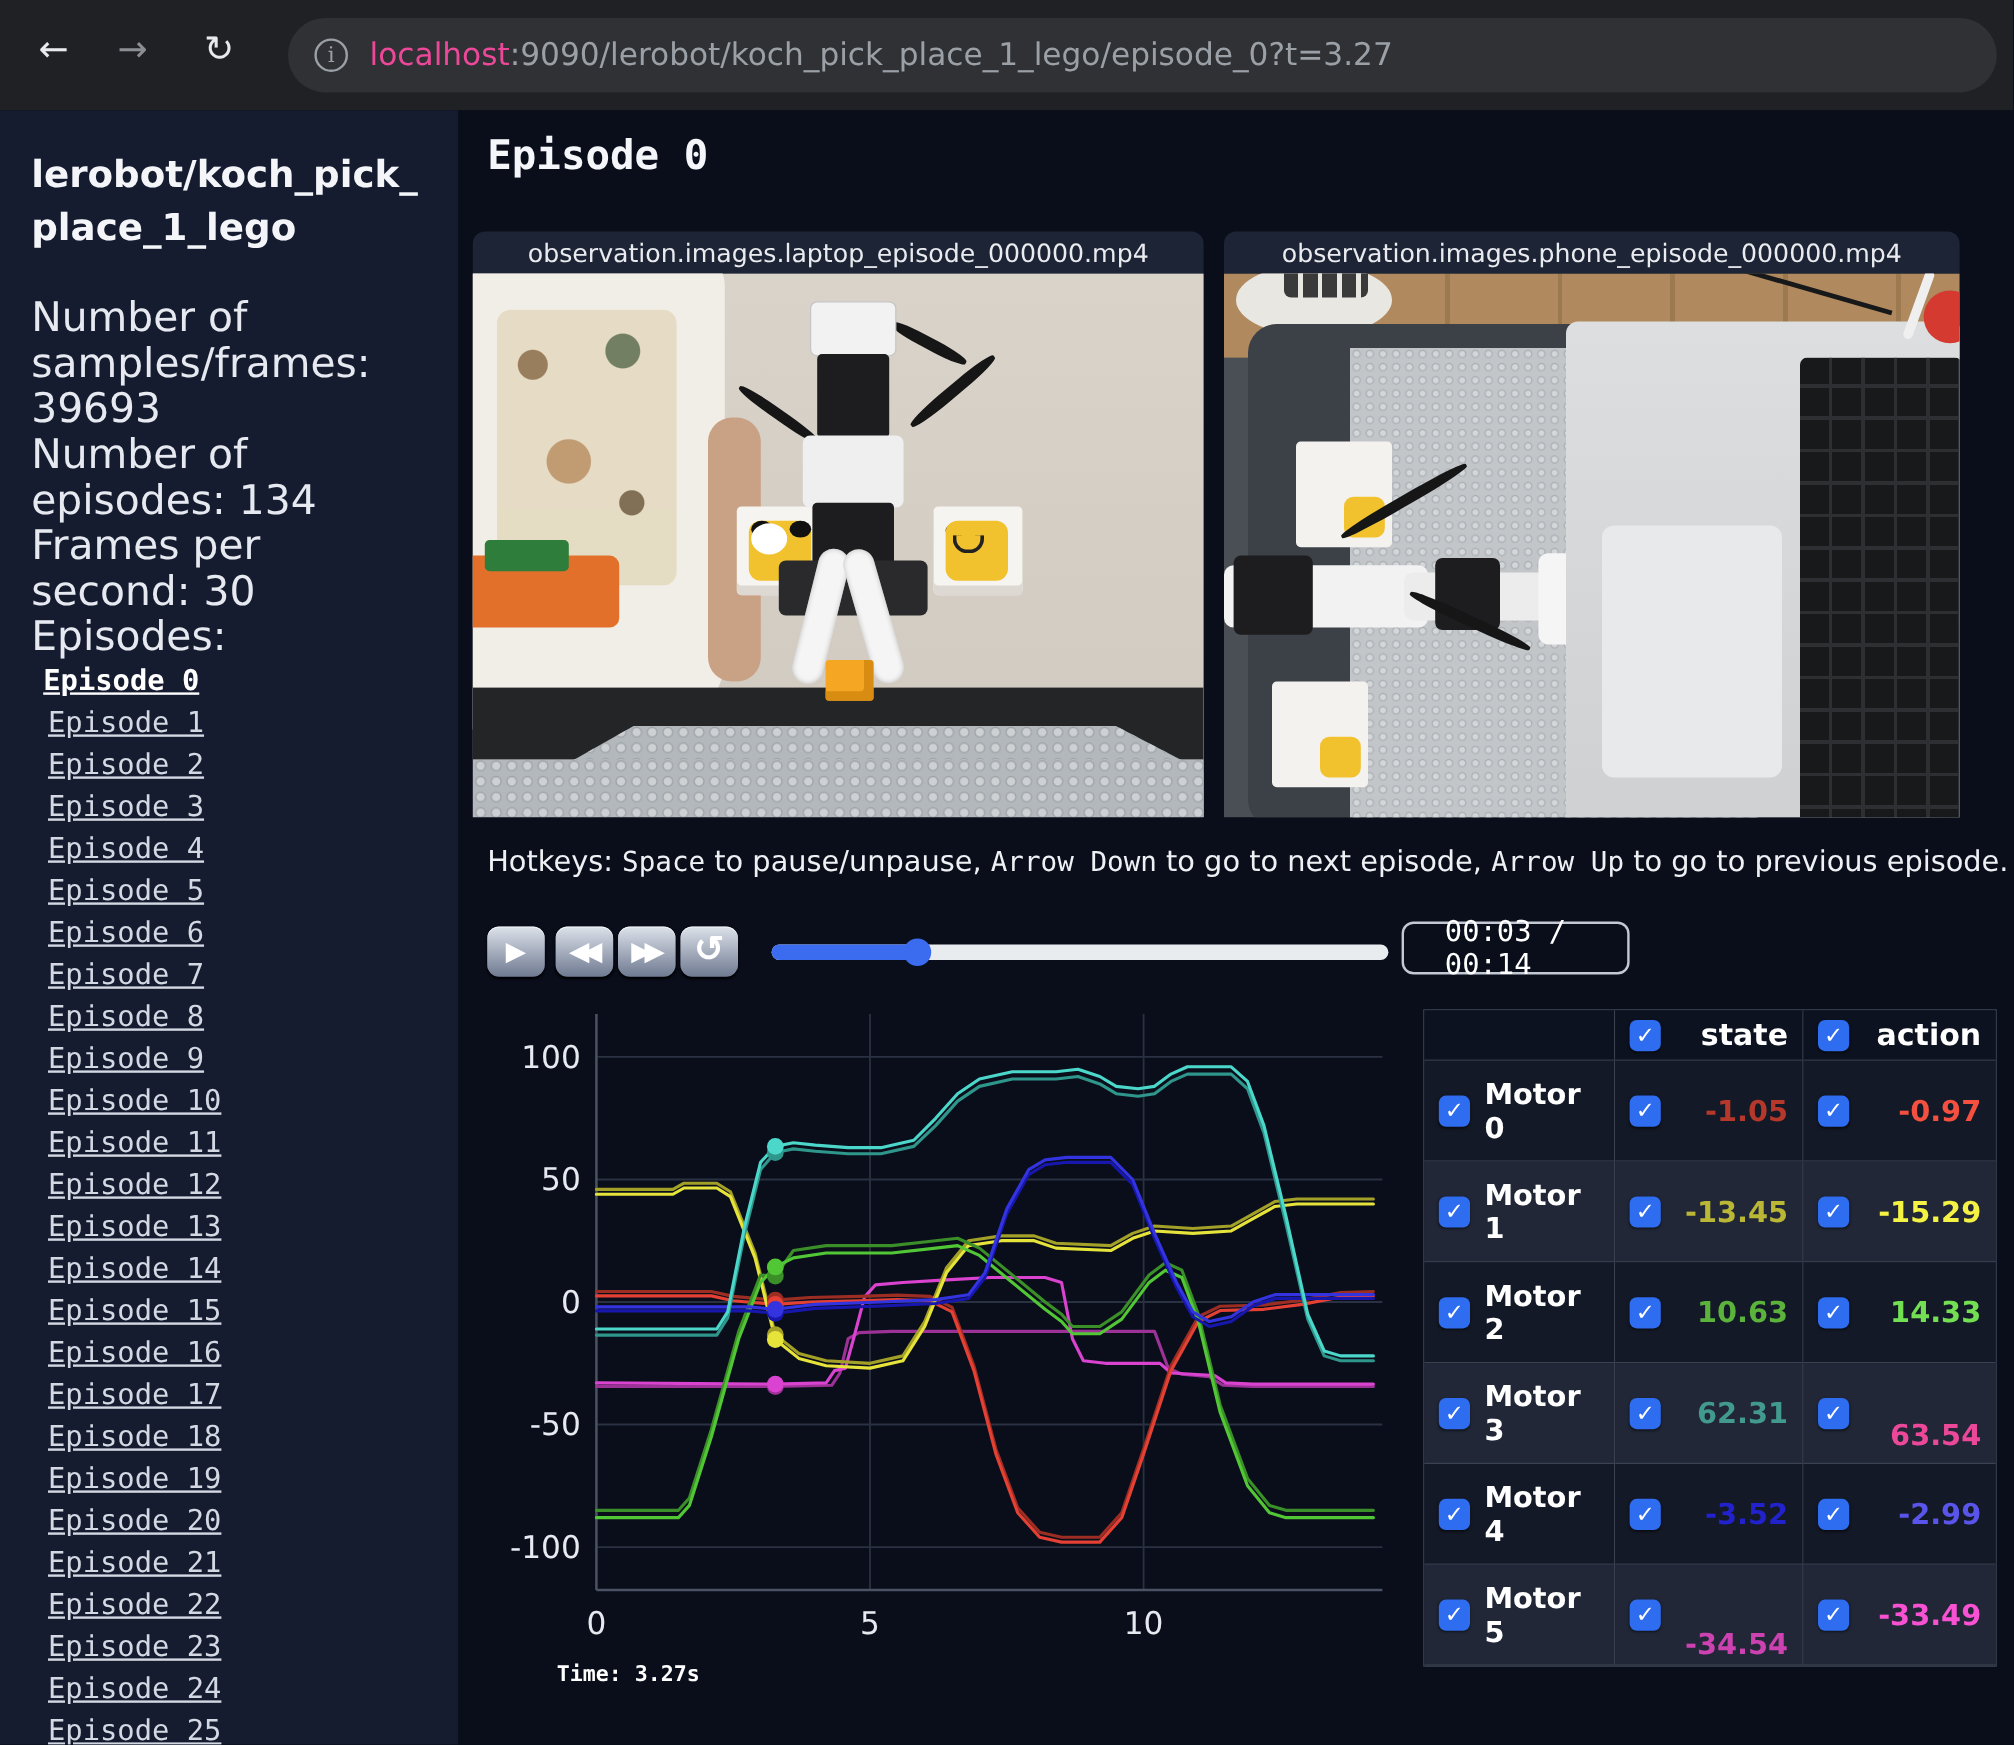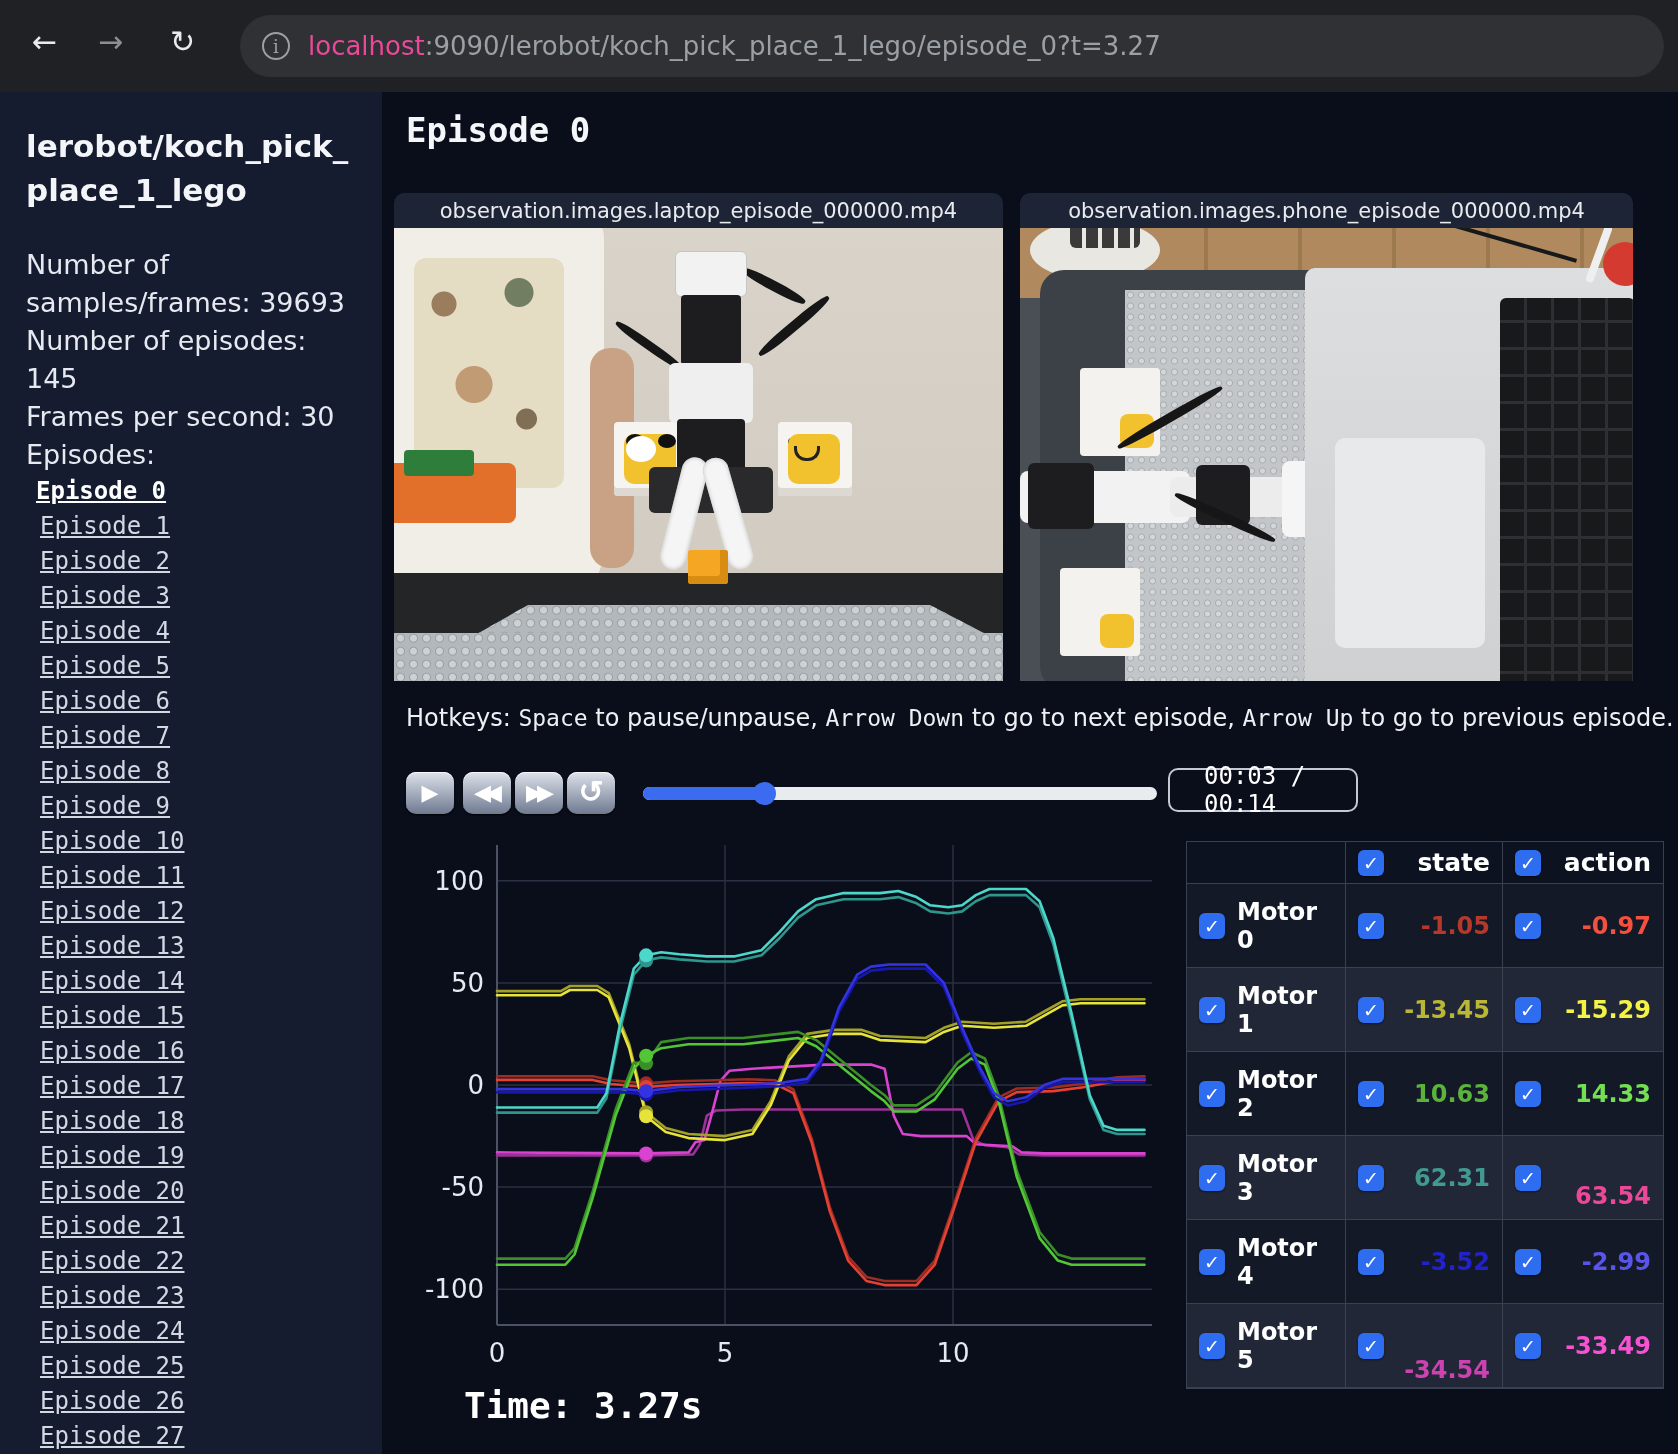--- a/index.html
+++ b/index.html
@@ -14,21 +14,21 @@
   .nav-ico.dim { color:#8b8f94; }
   .url-pill { position:absolute; left:240px; top:15px; width:1424px; height:62px; background:#2f3135; border-radius:31px; display:flex; align-items:center; }
   .info-ico { width:28px; height:28px; border:2px solid #9aa0a6; border-radius:50%; margin-left:22px; color:#9aa0a6; font-size:18px; display:flex; align-items:center; justify-content:center; font-family:"DejaVu Serif",serif; }
   .url-text { margin-left:18px; font-size:26px; white-space:nowrap; }
   .url-text .host { color:#ec4899; }
   .url-text .rest { color:#9aa0a6; }
 
   
   .sidebar { position:absolute; left:0; top:92px; width:382px; height:1362px; background:#151c30; padding:32px 26px 0 26px; overflow:hidden; }
   .ds-title { font-size:31px; font-weight:bold; line-height:44px; word-wrap:break-word; color:#f3f5f9; }
-  .stats { margin-top:34px; font-size:27px; line-height:38px; color:#e6e9f0; }
+  .stats { margin-top:34px; font-size:34px; line-height:38px; color:#e6e9f0; }
   .ep-list { margin-top:0; display:flex; flex-direction:column; }
   .ep-list a { font-family:"DejaVu Sans Mono","Liberation Mono",monospace; font-size:24px; line-height:35px; color:#d3d8e3; text-decoration:underline; padding-left:14px; }
   .ep-list a.active { font-weight:bold; color:#ffffff; padding-left:10px; }
   .scroll-pill { position:absolute; left:387px; top:905px; width:13px; height:62px; border-radius:7px; background:#4d5566; }
 
   
   .main { position:absolute; left:382px; top:92px; width:1296px; height:1362px; background:#0a0e1b; }
   .page-title { position:absolute; left:24px; top:18px; font-size:34px; font-weight:bold; color:#f4f6fa; }
 
   .panel { position:absolute; top:101px; }
@@ -102,21 +102,21 @@
   .pbtn { position:absolute; top:0; width:48px; height:42px; border:none; border-radius:10px; background:linear-gradient(#dde2ea,#6f7a91); color:#fff; font-size:22px; display:flex; align-items:center; justify-content:center; box-shadow:inset 0 1px 0 #f4f6f9, 0 1px 2px #000; cursor:pointer; }
   .pbtn .tt { letter-spacing:-6px; margin-right:4px; }
   .pbtn.loop { font-size:30px; font-weight:bold; padding-bottom:4px; }
   .slider { position:absolute; left:261px; top:15px; width:514px; height:13px; border-radius:7px; background:#e9ecef; }
   .slider-fill { position:absolute; left:0; top:0; height:13px; border-radius:7px 0 0 7px; background:#3b6cf0; }
   .slider-thumb { position:absolute; top:-5px; width:23px; height:23px; border-radius:50%; background:#3b6cf0; }
   .timebox { position:absolute; left:786px; top:-4px; width:190px; height:44px; border:2px solid #c3c9d4; border-radius:10px; display:flex; align-items:center; justify-content:center; font-size:24px; color:#fff;padding-left:34px; }
 
   
   .chart-wrap { position:absolute; left:10px; top:698px; width:770px; height:664px; }
-  .time-label { position:absolute; left:72px; top:595px; font-size:36px; font-weight:bold; color:#fff; }
+  .time-label { position:absolute; left:72px; top:595px; font-size:18px; font-weight:bold; color:#fff; }
 
   
   .mtable { position:absolute; left:804px; top:749px; width:478px; border:1px solid #3a4150; display:grid; grid-template-columns:159px 157px 160px; background:#121726; }
   .tcell { border-right:1px solid #3a4150; border-bottom:1px solid #3a4150; display:flex; align-items:center; padding:0 12px; }
   .tcell:nth-child(3n) { border-right:none; }
   .thead { height:42px; background:#0d1220; font-weight:bold; font-size:25px; color:#fff; }
   .trow { height:84px; font-size:24px; }
   .bg-dark { background:#141927; }
   .bg-light { background:#212737; }
   .cb { width:26px; height:26px; min-width:26px; border-radius:6px; background:#2e6cf0; color:#fff; font-size:19px; font-weight:bold; display:flex; align-items:center; justify-content:center; box-shadow:0 1px 2px rgba(0,0,0,.5); cursor:pointer; }
@@ -137,21 +137,21 @@
       <span class="info-ico">i</span>
       <span class="url-text"><span class="host">localhost</span><span class="rest">:9090/lerobot/koch_pick_place_1_lego/episode_0?t=3.27</span></span>
     </div>
   </div>
 
   <div class="sidebar">
     <div class="ds-title">lerobot/koch_pick_place_1_lego</div>
     <div class="stats">
       <div>Number of</div>
       <div>samples/frames: 39693</div>
-      <div>Number of episodes: 145</div>
+      <div>Number of episodes: 134</div>
       <div>Frames per second: 30</div>
       <div>Episodes:</div>
     </div>
     <div class="ep-list">
         <a href="#" class="active">Episode 0</a>
         <a href="#">Episode 1</a>
         <a href="#">Episode 2</a>
         <a href="#">Episode 3</a>
         <a href="#">Episode 4</a>
         <a href="#">Episode 5</a>

